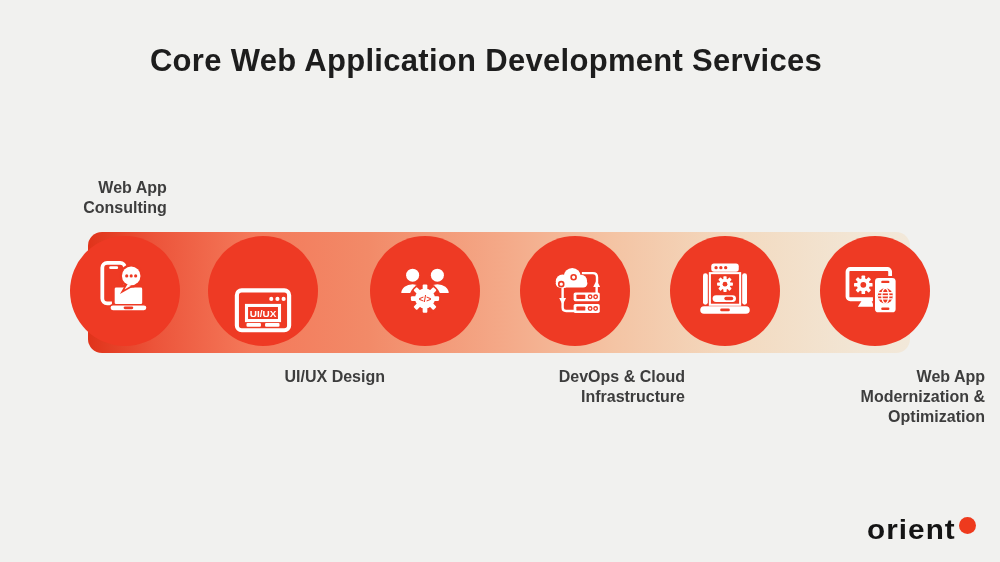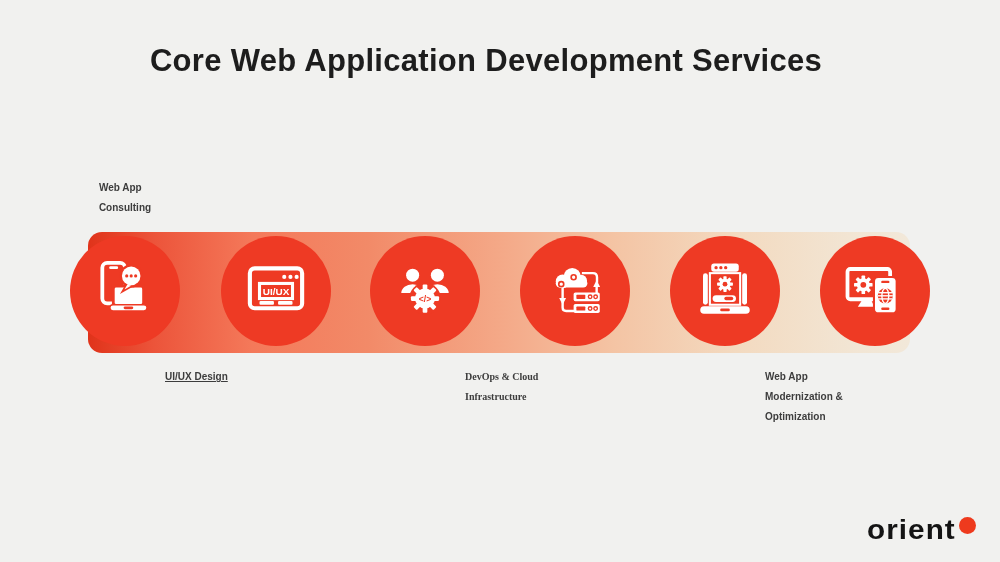--- a/index.html
+++ b/index.html
@@ -28,22 +28,22 @@
   .circle{
     position:absolute;top:236px;width:110px;height:110px;
     border-radius:50%;
     background:#ee3a24;
     display:flex;align-items:center;justify-content:center;
     z-index:2;
   }
   .circle svg{width:66px;height:66px;display:block;}
   .label{
     position:absolute;width:220px;
-    text-align:left;
-    font-size:10px;line-height:20px;font-weight:bold;
+    text-align:right;
+    font-size:16px;line-height:20px;font-weight:bold;
     color:#3d3d3d;
     white-space:pre-line;
     z-index:2;
   }
   .label.top{top:174px;height:44px;display:flex;align-items:flex-end;justify-content:center;}
   .label.bottom{top:367px;}
   .logo{
     position:absolute;top:513px;right:24px;
     display:flex;align-items:flex-start;
   }
@@ -62,22 +62,22 @@
 <body>
 
 <div class="canvas">
 
   <div class="title">Core Web Application Development Services</div>
 
   <div class="band"></div>
 
   <div class="label top" style="left:15px;">Web App
 Consulting</div>
-  <div class="label bottom" style="left:165px;text-decoration:underline;">UI/UX Design</div>
-  <div class="label bottom" style="left:465px;font-family:Liberation Serif, serif;">DevOps &amp; Cloud
+  <div class="label bottom" style="left:165px;">UI/UX Design</div>
+  <div class="label bottom" style="left:465px;">DevOps &amp; Cloud
 Infrastructure</div>
   <div class="label bottom" style="left:765px;">Web App
 Modernization &amp;
 Optimization</div>
 
   <div class="circle" style="left:70px;">
     <svg viewBox="0 0 96 96">
       <rect x="15" y="7" width="33" height="59" rx="7" fill="none" stroke="#fff" stroke-width="5.5"></rect>
       <rect x="25" y="12" width="13" height="4" rx="2" fill="#fff"></rect>
       <rect x="29" y="39" width="48" height="30" fill="#ee3a24"></rect>
@@ -86,21 +86,21 @@
       <rect x="46" y="70.5" width="14" height="4" rx="2" fill="#ee3a24"></rect>
       <circle cx="57" cy="26" r="17" fill="#ee3a24"></circle>
       <path d="M51 37 L44 49 L60 40 Z" fill="#fff" stroke="#ee3a24" stroke-width="2.5"></path>
       <circle cx="57" cy="26" r="13.5" fill="#fff"></circle>
       <circle cx="50.5" cy="26" r="2.3" fill="#ee3a24"></circle>
       <circle cx="57" cy="26" r="2.3" fill="#ee3a24"></circle>
       <circle cx="63.5" cy="26" r="2.3" fill="#ee3a24"></circle>
     </svg>
   </div>
 
-  <div class="circle" style="left:221px;">
+  <div class="circle" style="left:208px;align-items:flex-end;">
     <svg viewBox="0 0 96 96">
       <rect x="10" y="15" width="76" height="58" rx="7" fill="none" stroke="#fff" stroke-width="6"></rect>
       <circle cx="60" cy="27.5" r="3" fill="#fff"></circle>
       <circle cx="69" cy="27.5" r="3" fill="#fff"></circle>
       <circle cx="78" cy="27.5" r="3" fill="#fff"></circle>
       <rect x="24" y="37" width="48" height="22" fill="none" stroke="#fff" stroke-width="4.5"></rect>
       <text x="48" y="53.5" font-size="14.5" font-weight="bold" fill="#fff" text-anchor="middle">UI/UX</text>
       <rect x="24" y="62.5" width="21" height="5.5" rx="1.5" fill="#fff"></rect>
       <rect x="51" y="62.5" width="21" height="5.5" rx="1.5" fill="#fff"></rect>
     </svg>

